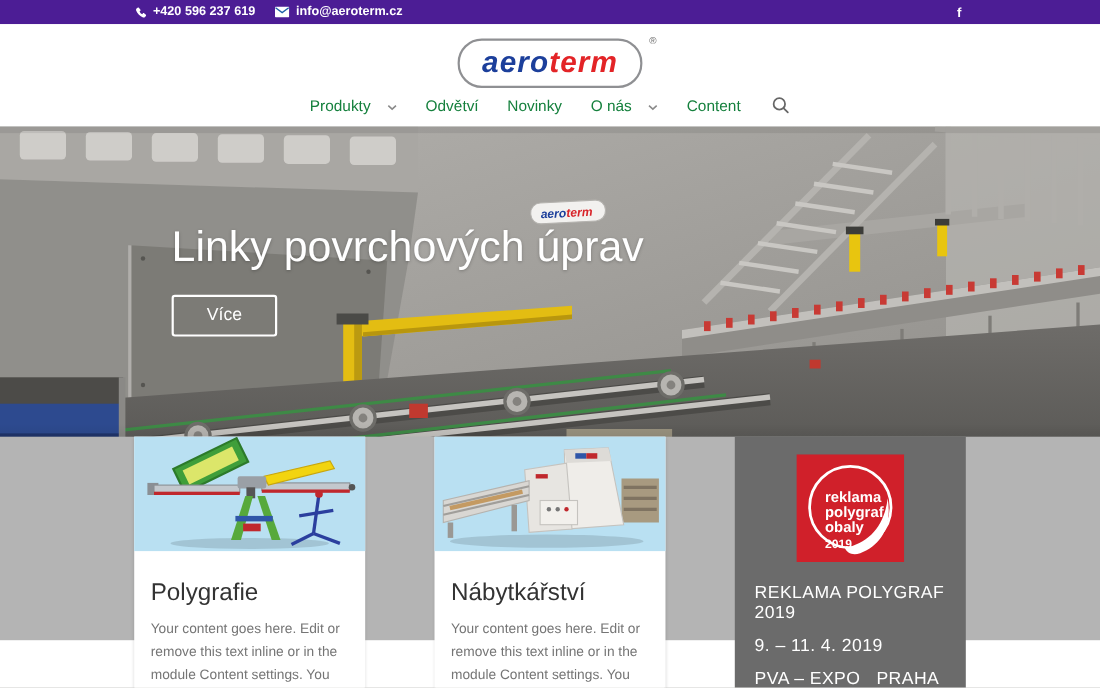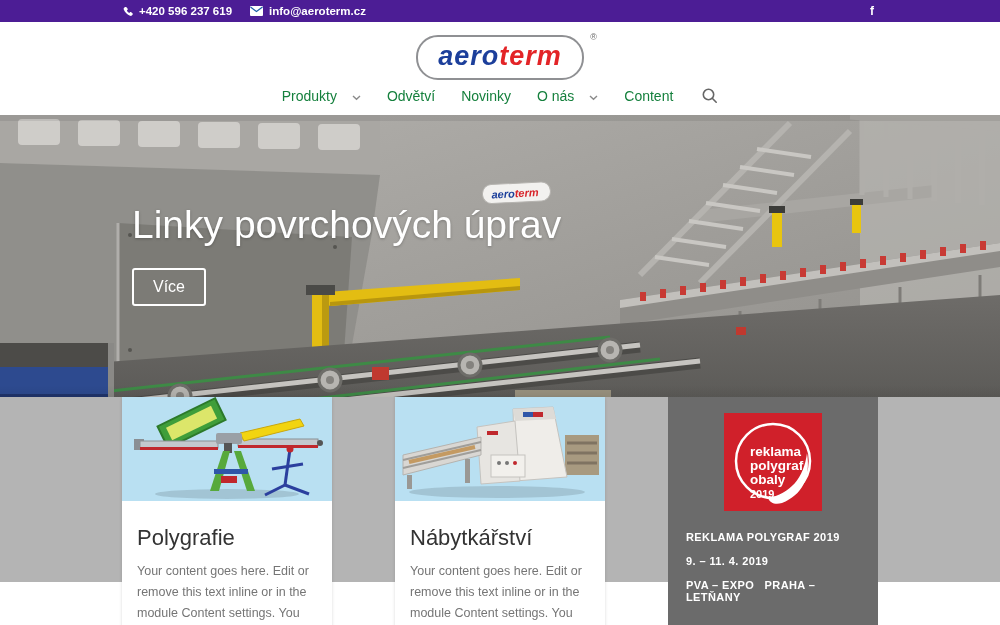--- a/index.html
+++ b/index.html
@@ -28,45 +28,45 @@
   .logo-term { color:#e32427; }
   .logo-reg { position:absolute; right:-13px; top:-3px; font-size:9px; color:#6a6a6a; }
   .nav { margin-top:7px; display:flex; justify-content:center; align-items:center; gap:26px; }
   .nav-item { display:flex; align-items:center; gap:15px; color:#15803d; font-size:14px;
               cursor:pointer; }
   .search-btn { cursor:pointer; display:flex; align-items:center; margin-left:2px; }
 
   
   .hero { position:relative; height:325px; overflow:hidden; z-index:1; background:#9a9996; }
   .hero-art { position:absolute; left:0; top:0; width:1000px; height:325px; }
-  .hero-overlay { position:absolute; left:132px; top:88px; width:680px; color:#fff; }
+  .hero-overlay { position:absolute; left:156px; top:88px; width:680px; color:#fff; }
   .hero-title { font-size:39px; font-weight:300; line-height:1.15;
                 text-shadow:0 1px 3px rgba(0,0,0,.25); }
   .hero-sub { margin-top:10px; font-size:16.5px; line-height:1.45; width:650px;
               text-shadow:0 1px 2px rgba(0,0,0,.3); }
-  .hero-cta { display:inline-block; margin-top:20px; padding:8px 19px; border:2px solid #fff;
+  .hero-cta { display:inline-block; margin-top:20px; padding:8px 30px; border:2px solid #fff;
               border-radius:3px; color:#fff; font-size:16px; background:transparent;
               cursor:pointer; font-family:inherit; }
 
   
   .section { position:relative; z-index:2; background:#b4b4b4; height:185px; }
   .cols { display:flex; gap:63px; margin-top:-43px; }
   .col { width:210px; }
   .card { background:#fff; min-height:260px; box-shadow:0 1px 3px rgba(0,0,0,.15); }
   .card-img { height:104px; background:#b9e0f2; overflow:hidden; }
   .card-img svg { display:block; }
   .card-body { padding:24px 15px 10px; }
   .card-title { font-size:22px; font-weight:500; color:#333; margin-bottom:10px; }
   .card-text { font-size:12.5px; color:#757575; line-height:1.68; }
 
   .events-box { background:#6b6b6b; min-height:260px; padding:16px 18px; }
   .events-title { color:#fff; font-size:19px; font-weight:500; margin-bottom:16px; }
   .event-logo { width:98px; height:98px; margin:0 auto; display:block; }
   .event-lines { margin-top:20px; }
-  .event-line { color:#fff; font-size:11px; font-weight:bold; letter-spacing:.4px;
+  .event-line { color:#fff; font-size:16px; font-weight:normal; letter-spacing:.4px;
                 margin-bottom:12px; white-space:pre-wrap; }
 </style>
 </head>
 <body>
 
 <div class="topbar">
   <div class="topbar-inner">
     <div class="topbar-left">
       <a class="tb-link">
         <span class="tb-icon">

